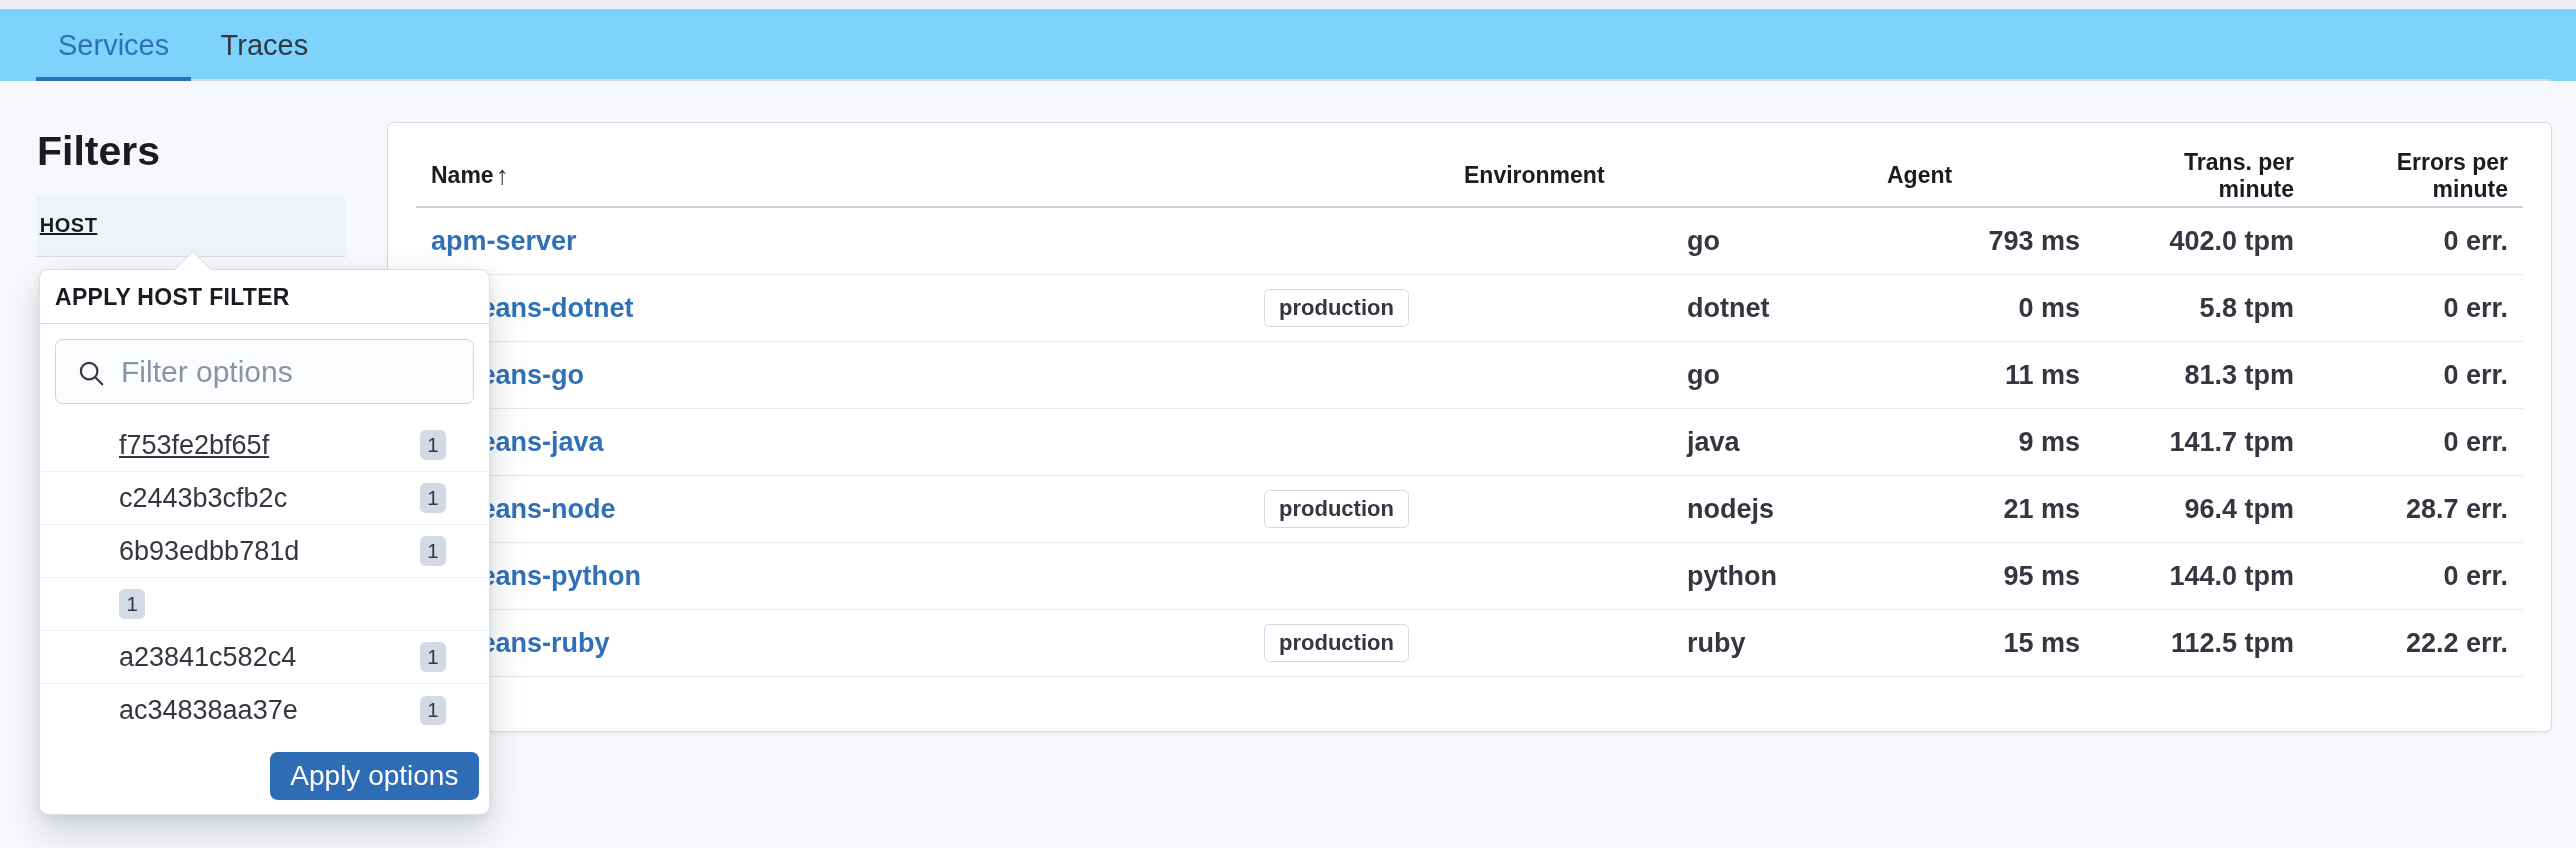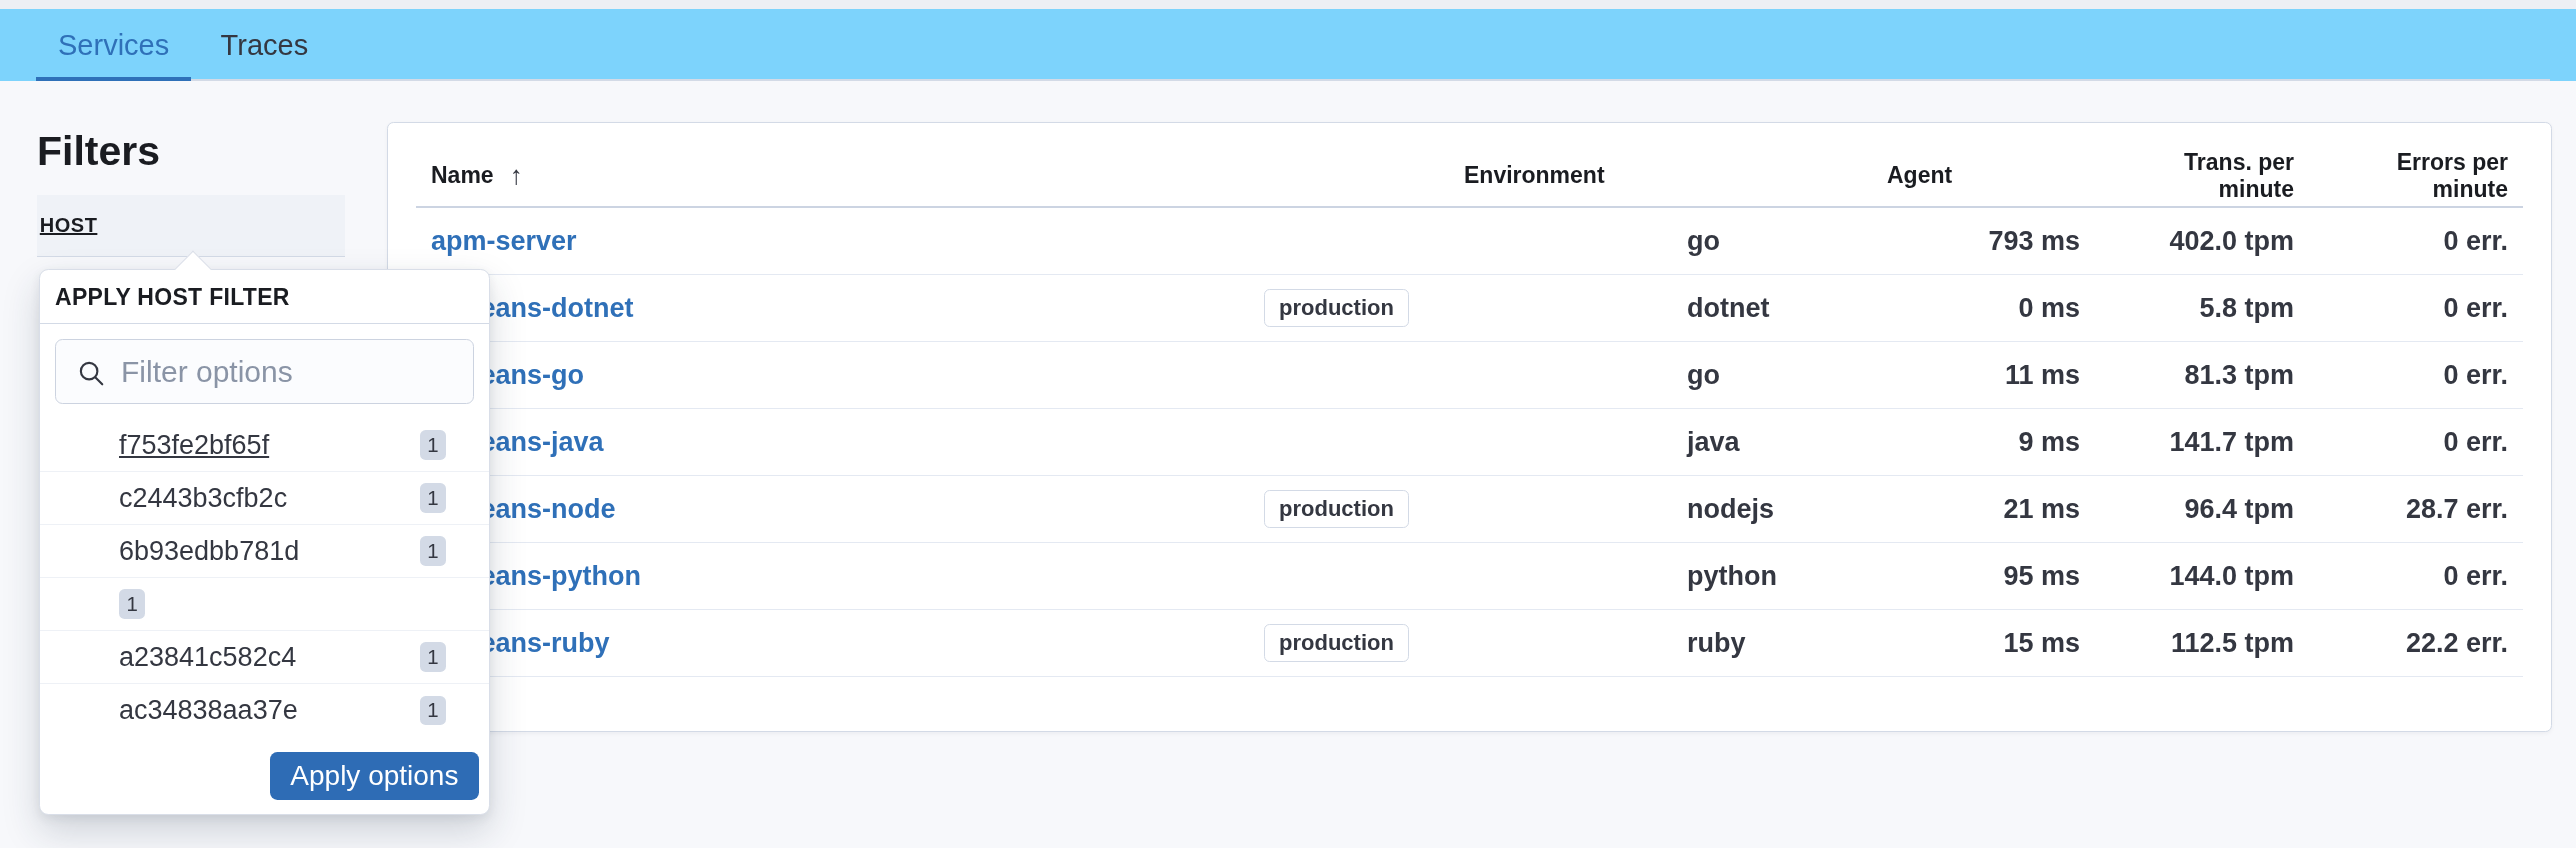--- a/index.html
+++ b/index.html
@@ -88,21 +88,21 @@
   }
   .th { font-size:23px; font-weight:700; color:#1a1c21; padding:0 15px; }
   .tr { display:flex; align-items:center; height:67px; border-bottom:1.9px solid #e4e9f2;font-weight:bold; }
   .td { font-size:27px; padding:0 15px; }
   .col-name   { flex:1 1 auto; min-width:0; }
   .col-env    { width:423px; }
   .col-agent  { width:223px; }
   .col-avg    { width:200px; text-align:right; }
   .col-trans  { width:214px; text-align:right; }
   .col-err    { width:214px; text-align:right; }
-  .name-header { display:inline-flex; align-items:center; gap:16px; cursor:pointer; }
+  .name-header { display:inline-flex; align-items:center; gap:2px; cursor:pointer; }
   .sort-arrow { font-weight:400; font-size:26px; color:#343741; }
   .service-link { color:#2f70b8; text-decoration:none; cursor:pointer; white-space:nowrap; }
   .env-badge {
     display:inline-block; border:1.9px solid #d3dae6; border-radius:5.6px;
     background:#ffffff; padding:3.7px 14px; font-size:22px; color:#343741; line-height:1.3;
   }
 </style>
 </head>
 <body>
 

